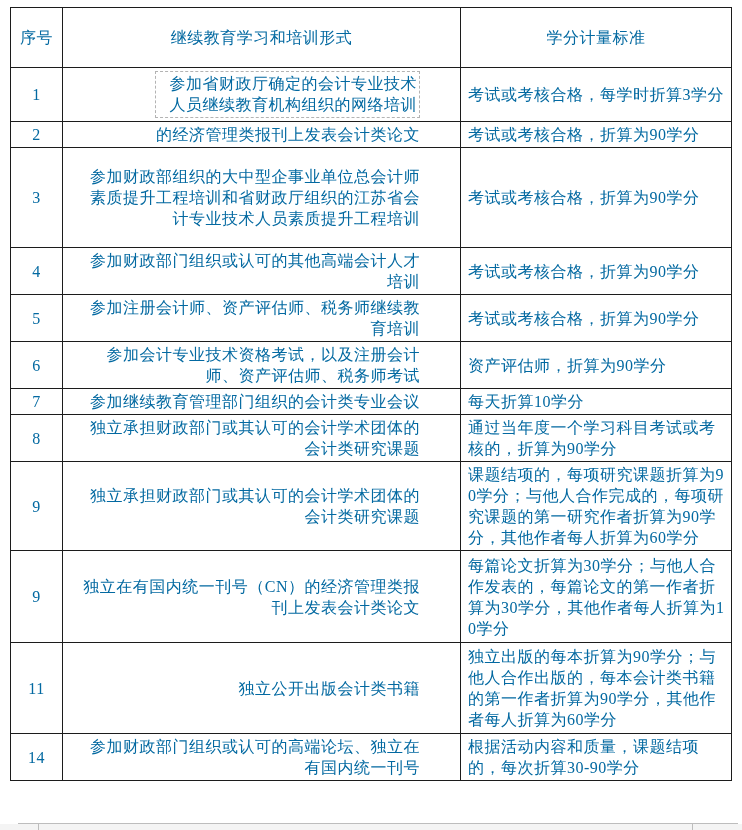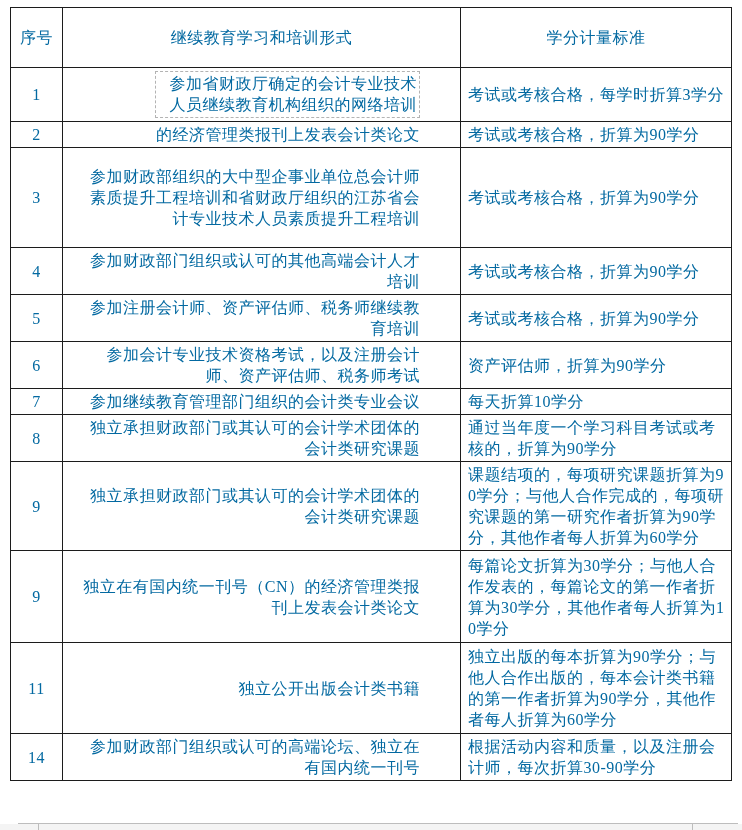--- a/index.html
+++ b/index.html
@@ -216,21 +216,21 @@
   </tr>
 
 
 
   <tr>
     <td class="col-no">14</td>
     <td class="col-form">
       <span class="form-text">参加财政部门组织或认可的高端论坛、独立在有国内统一刊号</span>
     </td>
     <td class="col-std">
-      <span class="std-text">根据活动内容和质量，以及注册会计师，每次折算30-90学分</span>
+      <span class="std-text">根据活动内容和质量，课题结项的，每次折算30-90学分</span>
     </td>
   </tr>
 </tbody>
   </table>
 
   <div class="bottom-strip"></div>
   <div class="hint-line"></div>
   <div class="hint-stub s1"></div>
   <div class="hint-stub s2"></div>
 

